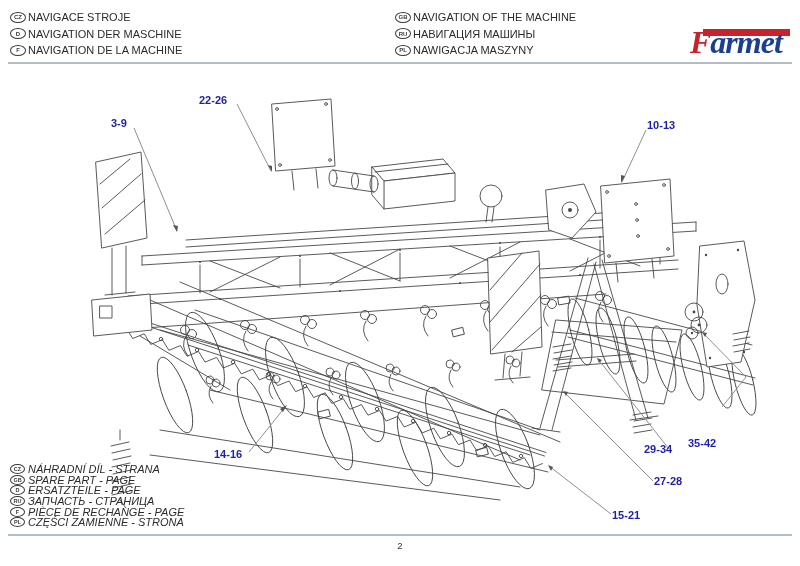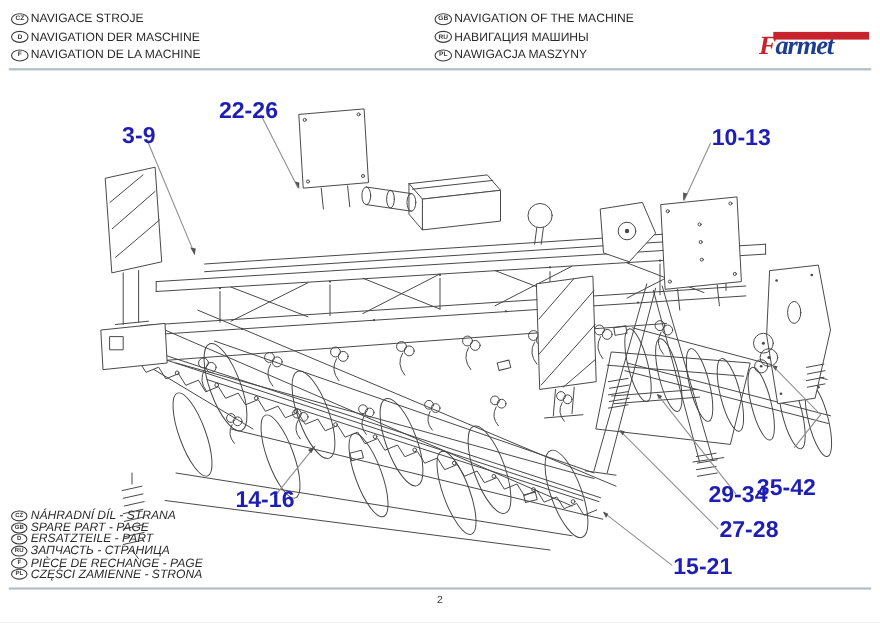--- a/index.html
+++ b/index.html
@@ -16,27 +16,27 @@
   .legend-block{position:absolute;left:10px;top:464px;}
   .legend-row{display:flex;align-items:center;height:10.6px;}
   .badge.small{width:13px;height:8px;font-size:5.5px;margin-right:3px;}
   .legend-label{font-size:11px;color:#2b2b2b;white-space:nowrap;font-style:italic;}
   
   .divider{position:absolute;left:8px;right:8px;height:2px;background:#b2bec6;}
   
   .logo{position:absolute;top:25px;left:688px;width:106px;height:38px;}
   .logo-bar{position:absolute;top:4px;left:15px;width:87px;height:7px;background:#c8232c;}
   .logo-text{position:absolute;left:2px;top:-2px;font-family:"Liberation Serif",serif;
-             font-style:italic;font-weight:bold;font-size:24px;line-height:38px;letter-spacing:-1px;}
+             font-style:italic;font-weight:bold;font-size:32px;line-height:38px;letter-spacing:-1px;}
   .logo-f{color:#c8232c;}
   .logo-rest{color:#1c3e92;}
   
   .machine{position:absolute;left:0;top:0;}
   
-  .callout{position:absolute;font-size:21px;font-weight:bold;color:#1e1eb4;
+  .callout{position:absolute;font-size:11px;font-weight:bold;color:#1e1eb4;
            line-height:15px;white-space:nowrap;cursor:pointer;}
   
   .page-num{position:absolute;left:0;top:540px;width:100%;text-align:center;
             font-size:9.5px;color:#333;}
 </style>
 </head>
 <body>
 
 <div class="page">
 
@@ -326,21 +326,21 @@
     <div class="legend-row">
       <span class="badge small">CZ</span>
       <span class="legend-label">NÁHRADNÍ DÍL - STRANA</span>
     </div>
     <div class="legend-row">
       <span class="badge small">GB</span>
       <span class="legend-label">SPARE PART - PAGE</span>
     </div>
     <div class="legend-row">
       <span class="badge small">D</span>
-      <span class="legend-label">ERSATZTEILE - PART</span>
+      <span class="legend-label">ERSATZTEILE - PAGE</span>
     </div>
     <div class="legend-row">
       <span class="badge small">RU</span>
       <span class="legend-label">ЗАПЧАСТЬ - СТРАНИЦА</span>
     </div>
     <div class="legend-row">
       <span class="badge small">F</span>
       <span class="legend-label">PIÈCE DE RECHANGE - PAGE</span>
     </div>
     <div class="legend-row">

